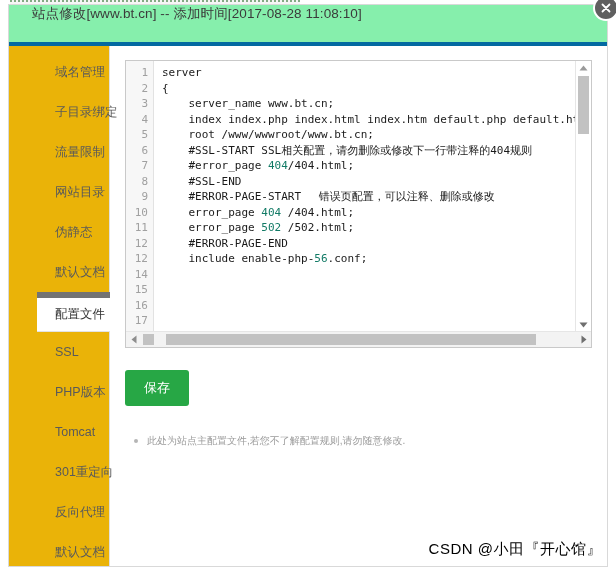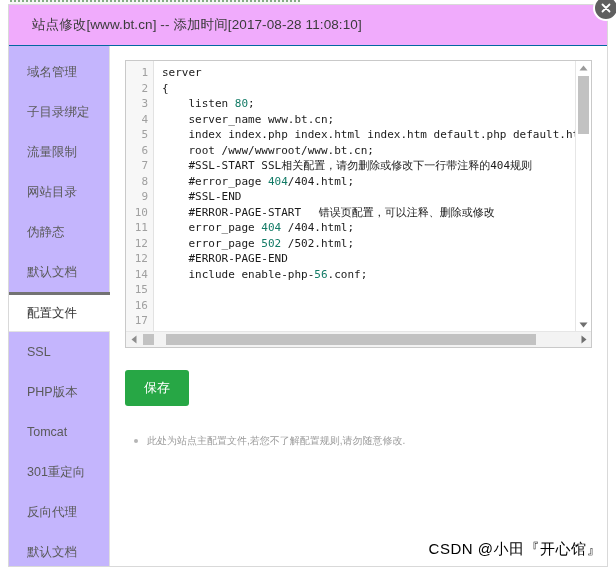--- a/index.html
+++ b/index.html
@@ -35,24 +35,23 @@
     top: 4px;
     width: 600px;
     height: 563px;
     background: #ffffff;
     border: 1px solid #d9d9d9;
     box-sizing: border-box;
   }
 
   .dialog-header {
     height: 41px;
-    border-bottom: 1px solid #0369a1;
-    background: #f0abfc;
-    display: flex;
-    align-items: center;
+    border-bottom: 4px solid #0369a1;
+    background: #86efac;
+    display: flex;
     padding-left: 23px;
     box-sizing: border-box;
   }
   .dialog-title {
     font-size: 13.5px;
     color: #3b3b3b;
     letter-spacing: .1px;
     white-space: nowrap;
   }
 
@@ -74,41 +73,42 @@
   .close-btn svg { display:block; }
 
   
   .dialog-body {
     display: flex;
     height: calc(100% - 41px);
   }
 
   .sidebar {
     width: 101px;
-    background: #c4b5fd;
+    background: #eab308;
     border-right: 1px solid #e0e0e0;
     flex: 0 0 101px;
     padding-top: 6px;
     box-sizing: border-box;
+    padding-left: 28px;
   }
   .side-item {
     height: 40px;
     display: flex;
     align-items: center;
     padding-left: 18px;
     font-size: 12.5px;
     color: #5a5a5a;
     cursor: pointer;
     box-sizing: border-box;
     white-space: nowrap;
   }
   .side-item.active {
     background: #ffffff;
     color: #333333;
-    border-top: 3px solid #737373;
+    border-top: 6px solid #737373;
     border-bottom: 1px solid #e3e3e3;
     margin-right: -1px;
   }
 
   .content {
     flex: 1 1 auto;
     padding: 14px 15px 0 15px;
     box-sizing: border-box;
     position: relative;
     min-width: 0;
@@ -339,21 +339,20 @@
                 <div class="ln">12</div>
                 <div class="ln">14</div>
                 <div class="ln">15</div>
                 <div class="ln">16</div>
                 <div class="ln">17</div>
                 <div class="ln">18</div>
               </div>
             <div class="code" id="code">
                 <div class="cl"><span>server</span></div>
                 <div class="cl"><span>{</span></div>
-                <div class="cl"><span>    listen </span><span class="num">80</span><span>;</span></div>
                 <div class="cl"><span>    server_name www.bt.cn;</span></div>
                 <div class="cl"><span>    index index.php index.html index.htm default.php default.htm defau</span></div>
                 <div class="cl"><span>    root /www/wwwroot/www.bt.cn;</span></div>
                 <div class="cl"><span></span></div>
                 <div class="cl"><span>    #SSL-START SSL相关配置，请勿删除或修改下一行带注释的404规则</span></div>
                 <div class="cl"><span>    #error_page </span><span class="num">404</span><span>/404.html;</span></div>
                 <div class="cl"><span>    #SSL-END</span></div>
                 <div class="cl"><span></span></div>
                 <div class="cl"><span>    #ERROR-PAGE-START　 错误页配置，可以注释、删除或修改</span></div>
                 <div class="cl"><span>    error_page </span><span class="num">404</span><span> /404.html;</span></div>

